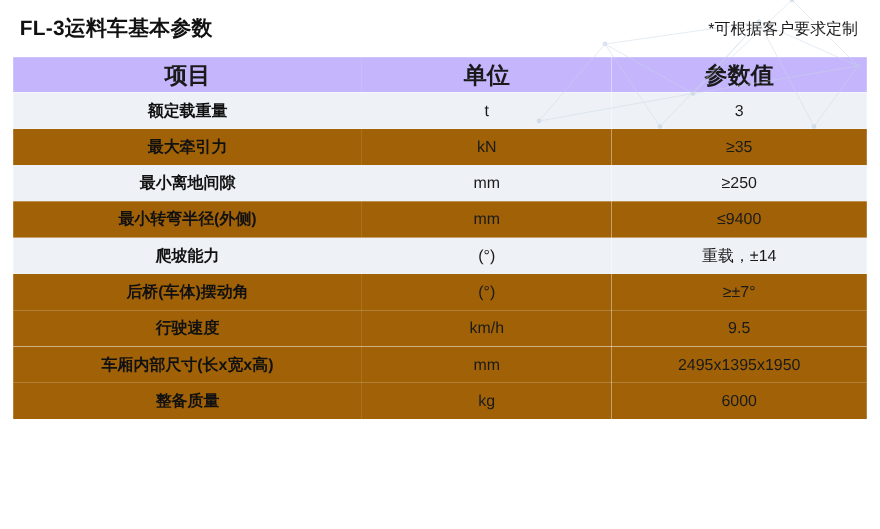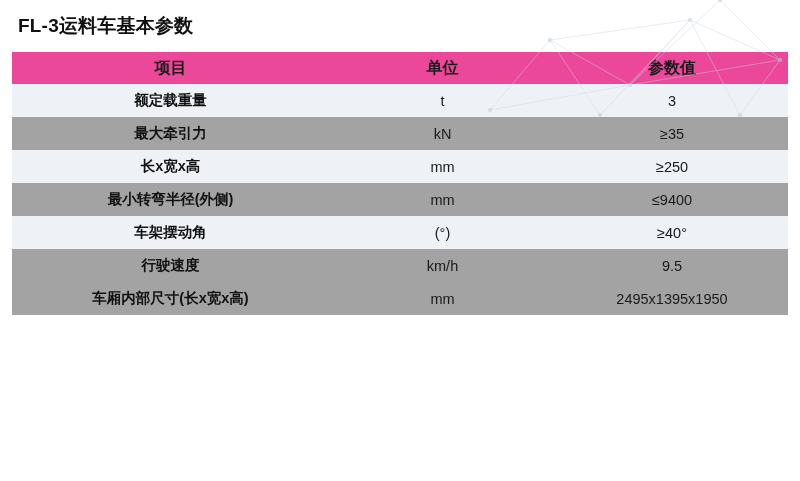--- a/index.html
+++ b/index.html
@@ -76,32 +76,32 @@
     height: 33px;
     text-align: center;
     vertical-align: middle;
     border: none;
     padding: 0 4px;
     white-space: nowrap;
     overflow: hidden;
   }
 
   table.spec thead th {
-    background: #ec4899;
+    background: #c4b5fd;
     font-weight: 700;
-    font-size: 16px;
+    font-size: 21px;
     color: #1a1a1a;
     height: 32px;
   }
 
   table.spec tbody tr.odd td {
     background: #eef2f7;
   }
   table.spec tbody tr.even td {
-    background: #a3a3a3;
+    background: #a16207;
     margin-top: 28px;
   }
 
   table.spec tbody td.item {
     font-weight: 700;
     color: #111111;
   }
   table.spec tbody td.unit {
     font-weight: 400;
     color: #1a1a1a;
@@ -136,20 +136,21 @@
       <circle cx="210" cy="20" r="2.2"></circle>
       <circle cx="300" cy="60" r="2.2"></circle>
       <circle cx="120" cy="115" r="2.2"></circle>
       <circle cx="260" cy="115" r="2.2"></circle>
       <circle cx="240" cy="0" r="2.2"></circle>
     </g>
   </svg>
 
   <div class="header">
     <div class="title">FL-3运料车基本参数</div>
+    <div class="note">*可根据客户要求定制</div>
   </div>
 
   <table class="spec">
     <colgroup>
       <col class="c1">
       <col class="c2">
       <col class="c3">
     </colgroup>
     <thead>
       <tr>
@@ -163,40 +164,50 @@
         <td class="item">额定载重量</td>
         <td class="unit">t</td>
         <td class="value">3</td>
       </tr>
       <tr class="even">
         <td class="item">最大牵引力</td>
         <td class="unit">kN</td>
         <td class="value">≥35</td>
       </tr>
       <tr class="odd">
-        <td class="item">长x宽x高</td>
+        <td class="item">最小离地间隙</td>
         <td class="unit">mm</td>
         <td class="value">≥250</td>
       </tr>
       <tr class="even">
         <td class="item">最小转弯半径(外侧)</td>
         <td class="unit">mm</td>
         <td class="value">≤9400</td>
       </tr>
       <tr class="odd">
-        <td class="item">车架摆动角</td>
+        <td class="item">爬坡能力</td>
         <td class="unit">(°)</td>
-        <td class="value">≥40°</td>
+        <td class="value">重载，±14</td>
+      </tr>
+      <tr class="even">
+        <td class="item">后桥(车体)摆动角</td>
+        <td class="unit">(°)</td>
+        <td class="value">≥±7°</td>
       </tr>
       <tr class="even">
         <td class="item">行驶速度</td>
         <td class="unit">km/h</td>
         <td class="value">9.5</td>
       </tr>
       <tr class="even">
         <td class="item">车厢内部尺寸(长x宽x高)</td>
         <td class="unit">mm</td>
         <td class="value">2495x1395x1950</td>
       </tr>
+      <tr class="even">
+        <td class="item">整备质量</td>
+        <td class="unit">kg</td>
+        <td class="value">6000</td>
+      </tr>
     </tbody>
   </table>
 
 </div>
 
 </body></html>

